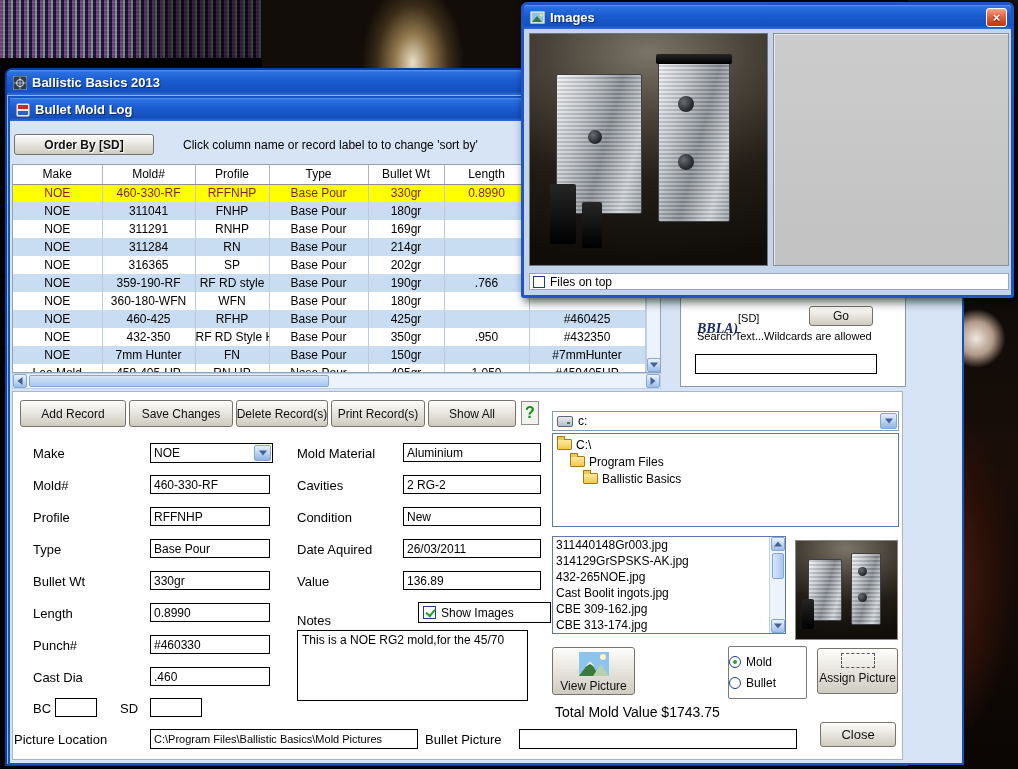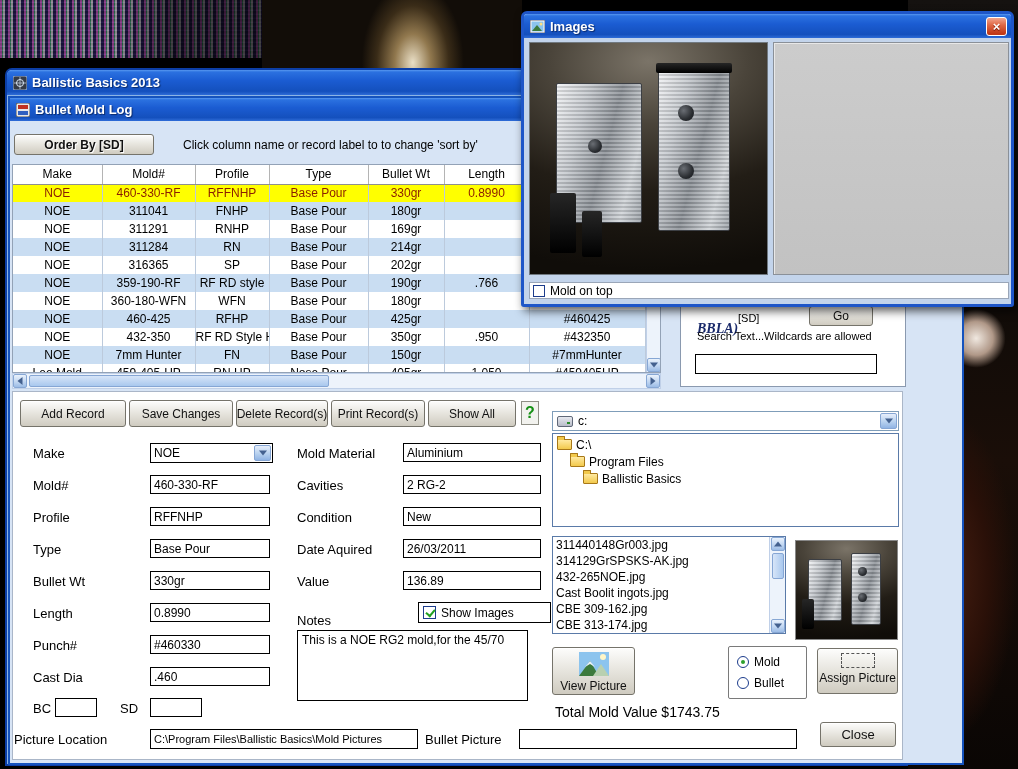--- a/index.html
+++ b/index.html
@@ -85,39 +85,39 @@
   .folder-item{height:17px;display:flex;align-items:center;gap:4px;white-space:nowrap;}
   .folder-item.selected{background:#2b5cc6;color:#fff;}
   .folder-ico{width:15px;height:11px;position:relative;flex:0 0 auto;background:linear-gradient(180deg,#ffe9a0,#f2c94c);border:1px solid #a87818;border-radius:1px;}
   .folder-ico::before{content:"";position:absolute;left:-1px;top:-4px;width:6px;height:3px;background:#f2c94c;border:1px solid #a87818;border-bottom:none;border-radius:1px 1px 0 0;}
   .file-list{left:542px;top:415px;width:234px;height:98px;display:flex;}
   .file-items{flex:1;overflow:hidden;}
   .file-item{height:16px;line-height:16px;padding-left:3px;white-space:nowrap;font-size:12px;}
 
   
   .pic-btn{flex-direction:column;justify-content:flex-start;padding-top:4px;gap:3px;font-size:12px;}
-  .radio-box{position:absolute;background:#fff;border:1px solid #7a7a7a;border-radius:2px;display:flex;flex-direction:column;justify-content:center;gap:7px;padding-left:8px;font-size:12px;}
+  .radio-box{position:absolute;background:#fff;border:1px solid #7a7a7a;border-radius:2px;display:flex;flex-direction:column;justify-content:center;gap:7px;padding-left:0;font-size:12px;}
   .radio-row{display:flex;align-items:center;gap:5px;}
   .dash-ico{width:34px;height:15px;border:1px dashed #555;}
   .total-text{position:absolute;font-size:14px;color:#000;white-space:nowrap;}
 
   
   .photo{overflow:hidden;position:relative;
     background:radial-gradient(ellipse 140% 90% at 50% 8%, #7b7468 0%, #4a443a 30%, #221d16 62%, #100d09 100%);}
   .mold-block{position:absolute;border:1px solid #3c3f44;border-radius:2px;
     background:
       repeating-linear-gradient(0deg, rgba(255,255,255,.16) 0 2px, rgba(0,0,0,.12) 2px 4px),
       linear-gradient(105deg,#f0f1f3 0%,#c2c6cb 28%,#898e94 55%,#cfd3d7 82%,#9aa0a6 100%);}
   .mold-hole{position:absolute;border-radius:50%;
     background:radial-gradient(circle at 35% 35%, #6a6e74 0%, #2a2d31 60%, #14161a 100%);}
   .mold-clamp{position:absolute;background:linear-gradient(180deg,#262626 0%,#000 100%);border-radius:2px;}
 
   
   .images-dialog{left:521px;top:2px;width:493px;height:296px;border:3px solid #1e56c8;border-radius:6px 6px 3px 3px;
-    background:#c3d4eb;box-shadow:3px 4px 10px rgba(0,0,0,.65);z-index:50;margin-top:9px;}
+    background:#c3d4eb;box-shadow:3px 4px 10px rgba(0,0,0,.65);z-index:50;}
   .images-dialog .titlebar{height:24px;border-radius:3px 3px 0 0;padding-right:30px;}
   .dlg-close{position:absolute;right:4px;top:3px;width:21px;height:19px;border:1px solid #fff;border-radius:3px;
     background:linear-gradient(180deg,#f2a58e 0%,#e06a48 40%,#c23a18 90%);color:#fff;font-size:13px;font-weight:bold;
     display:flex;align-items:center;justify-content:center;text-shadow:0 1px 1px #701000;z-index:2;}
   .photo-frame{position:absolute;border:1px solid #70787f;}
   .gray-panel{position:absolute;background:linear-gradient(180deg,#cccccc,#c2c2c2);border:1px solid #8a9098;box-shadow:inset 1px 1px 0 #e8e8e8;}
   .keep-strip{position:absolute;background:#fff;border:1px solid #9aa6b8;display:flex;align-items:center;gap:5px;padding-left:3px;font-size:12px;}
 </style>
 </head>
 <body>
@@ -466,17 +466,17 @@
       <div class="mold-hole" style="left:148px;top:120px;width:16px;height:16px;"></div>
       <div class="mold-hole" style="left:58px;top:96px;width:14px;height:14px;"></div>
       <div class="mold-clamp" style="left:20px;top:150px;width:26px;height:60px;"></div>
       <div class="mold-clamp" style="left:52px;top:168px;width:20px;height:46px;"></div>
     </div>
 
     <div class="gray-panel" style="left:249px;top:28px;width:236px;height:233px;"></div>
 
     <div class="keep-strip" style="left:5px;top:268px;width:480px;height:17px;">
       <span class="checkbox" style="width:12px;height:12px;"></span>
-      <span>Mold on top</span>
+      <span>Files on top</span>
     </div>
   </div>
 
 </div>
 
 </body></html>

